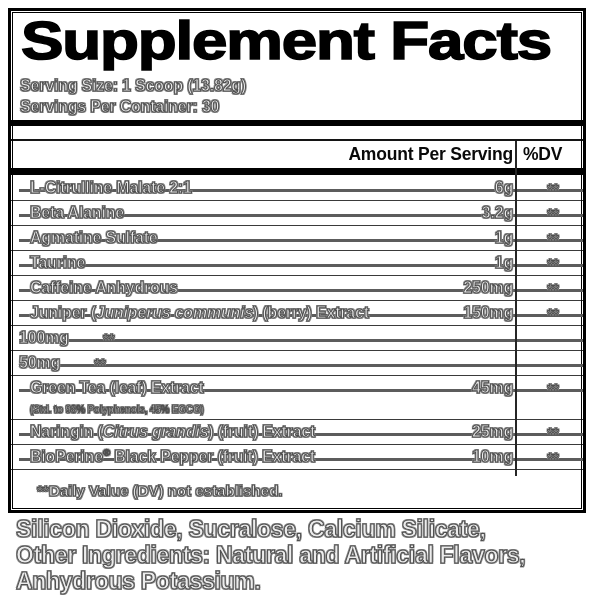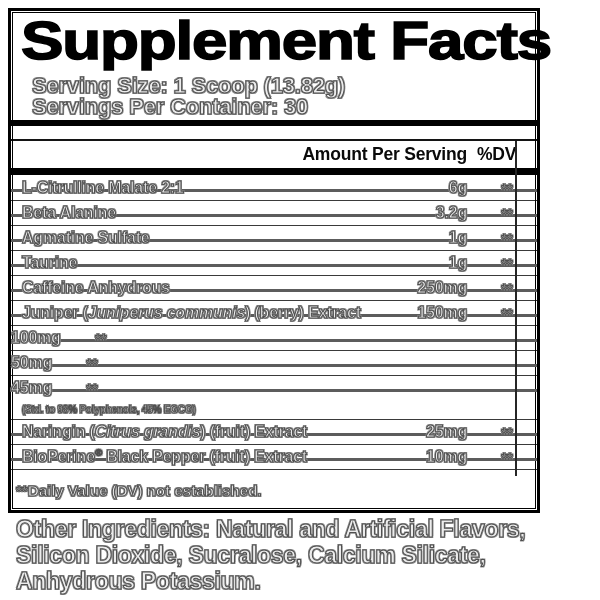--- a/index.html
+++ b/index.html
@@ -8,53 +8,53 @@
     font-family:"Liberation Sans","DejaVu Sans",sans-serif;
     -webkit-font-smoothing:antialiased;
   }
   
   .hollow{
     color:#ececec;
     -webkit-text-stroke:1px #4f4f4f;
     text-shadow:1px 1px 0 #8f8f8f,-1px -1px 0 #8f8f8f,1px -1px 0 #8f8f8f,-1px 1px 0 #8f8f8f;
   }
   .label-box{
-    position:absolute;left:8px;top:8px;width:532px;height:505px;
+    position:absolute;left:8px;top:8px;width:578px;height:505px;
     border:3px solid #000;box-sizing:border-box;background:transparent;
   }
   .inner-border{
     position:absolute;inset:1px;border:1px solid #000;pointer-events:none;
   }
   .title{
     margin:1px 0 0 10px;
     font-size:54px;line-height:57px;font-weight:bold;letter-spacing:-1px;
     white-space:nowrap;color:#000;-webkit-text-stroke:1.6px #000;
     transform:scaleX(1.18);transform-origin:left center;
   }
-  .serving-block{margin:6px 0 0 21px;font-size:22px;font-weight:bold;line-height:21px;letter-spacing:-0.2px;}
+  .serving-block{margin:6px 0 0 9px;font-size:16px;font-weight:bold;line-height:21px;letter-spacing:-0.2px;}
   .bar1{margin-top:3px;height:6px;background:#000;}
   .thin{margin-top:13px;height:2px;background:#141414;}
   .header-row{height:27px;display:flex;align-items:center;font-size:17.5px;font-weight:bold;color:#0a0a0a;letter-spacing:-0.2px;}
   .header-amount{flex:1;text-align:right;padding-right:10px;}
   .header-dv{width:60px;}
   .bar2{height:7px;background:#000;}
   .rows{margin-top:1px;}
-  .row{border-bottom:1.5px solid #3a3a3a;}
+  .row{border-bottom:1.5px solid #3a3a3a;padding-left:8px;}
   .row-main{position:relative;display:flex;align-items:center;height:24px;font-size:16px;font-weight:bold;letter-spacing:-0.2px;}
   .row-main::before{ 
     content:"";position:absolute;left:0;right:0;top:13px;height:2.5px;background:#5c5c5c;
   }
   .cell-name{flex:1;padding-left:11px;white-space:nowrap;position:relative;z-index:1;}
   .cell-amt{text-align:left;padding-right:10px;position:relative;z-index:1;}
   .cell-dv{width:60px;text-align:center;font-size:15px;position:relative;z-index:1;}
   .row-sub{height:19px;line-height:19px;padding-left:11px;font-size:10px;font-weight:bold;letter-spacing:-0.2px;white-space:nowrap;}
   .it{font-style:italic;}
   .sup{font-size:0.62em;vertical-align:super;}
   .vline{position:absolute;left:504px;top:130px;width:2px;height:335px;background:#262626;}
-  .footnote{margin:11px 0 0 5px;font-size:15.5px;font-weight:bold;line-height:20px;letter-spacing:-0.2px;}
+  .footnote{margin:11px 0 0 26px;font-size:15.5px;font-weight:bold;line-height:20px;letter-spacing:-0.2px;}
   .other{position:absolute;left:16px;top:516px;width:580px;font-size:23px;font-weight:bold;line-height:26px;letter-spacing:-0.3px;}
   .other div{white-space:nowrap;}
 </style>
 </head>
 <body>
 
 <div class="label-box">
   <div class="inner-border"></div>
 
   <div class="title">Supplement Facts</div>
@@ -124,20 +124,21 @@
         </div>
       </div>
       <div class="row">
         <div class="row-main">
           <span class="cell-amt hollow">50mg</span>
           <span class="cell-dv hollow">**</span>
         </div>
       </div>
       <div class="row">
         <div class="row-main">
+          <span class="cell-name hollow"><span>Green Tea (leaf) Extract</span></span>
           <span class="cell-amt hollow">45mg</span>
           <span class="cell-dv hollow">**</span>
         </div>
         <div class="row-sub hollow">(Std. to 98% Polyphenols, 45% EGCG)</div>
       </div>
       <div class="row">
         <div class="row-main">
           <span class="cell-name hollow"><span>Naringin (</span><span class="it">Citrus grandis</span><span>) (fruit) Extract</span></span>
           <span class="cell-amt hollow">25mg</span>
           <span class="cell-dv hollow">**</span>
@@ -151,16 +152,16 @@
         </div>
       </div>
     </div>
 
   <div class="footnote hollow">**Daily Value (DV) not established.</div>
 
   <div class="vline"></div>
 </div>
 
 <div class="other hollow">
+  <div>Silicon Dioxide, Sucralose, Calcium Silicate,</div>
   <div>Other Ingredients: Natural and Artificial Flavors,</div>
-  <div>Silicon Dioxide, Sucralose, Calcium Silicate,</div>
   <div>Anhydrous Potassium.</div>
 </div>
 
 </body></html>

